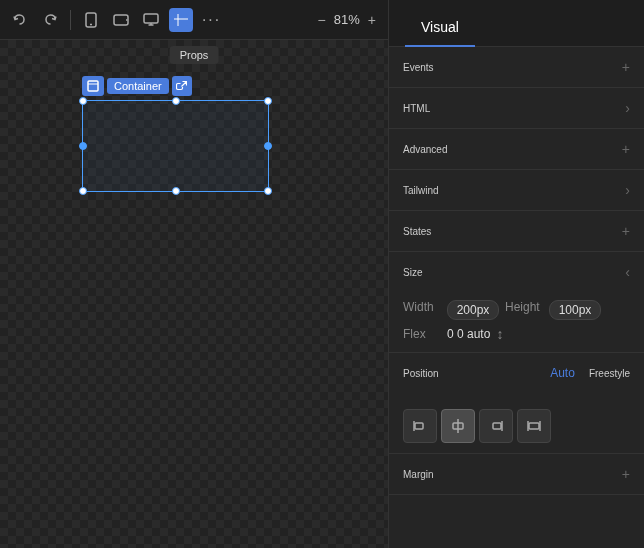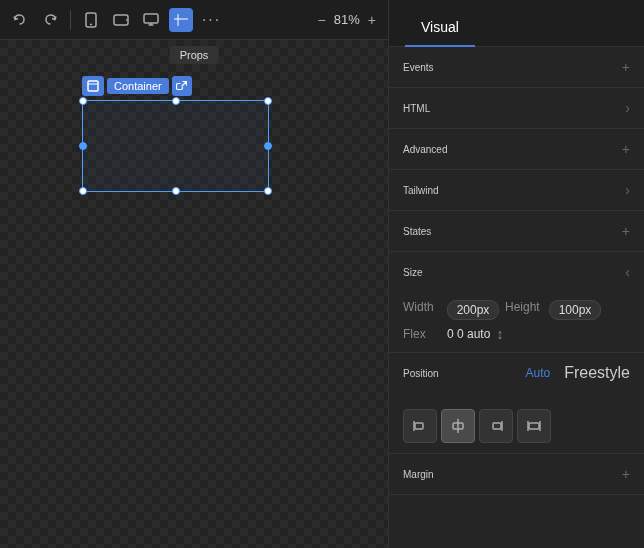--- a/index.html
+++ b/index.html
@@ -296,21 +296,21 @@
       padding: 8px 14px 10px;
     }
 
     .position-auto {
       color: #4a7cdc;
       font-size: 12px;
     }
 
     .position-freestyle {
       color: #ccc;
-      font-size: 16px;
+      font-size: 10px;
       margin-left: 6px;
     }
 
     
     .align-row {
       display: flex;
       align-items: center;
       gap: 4px;
       margin-top: 8px;
     }

